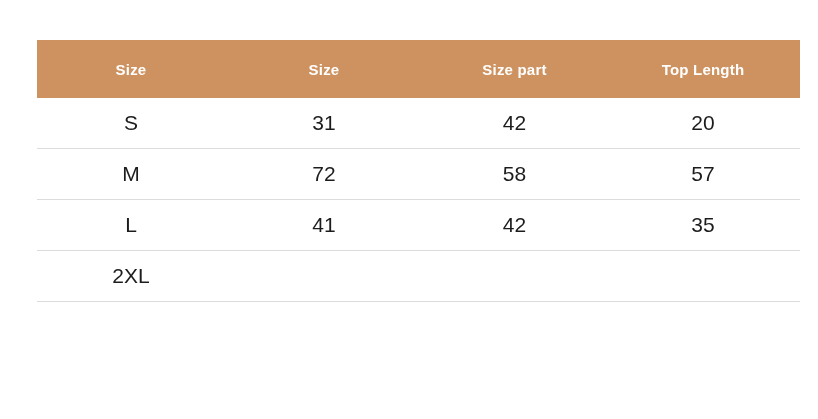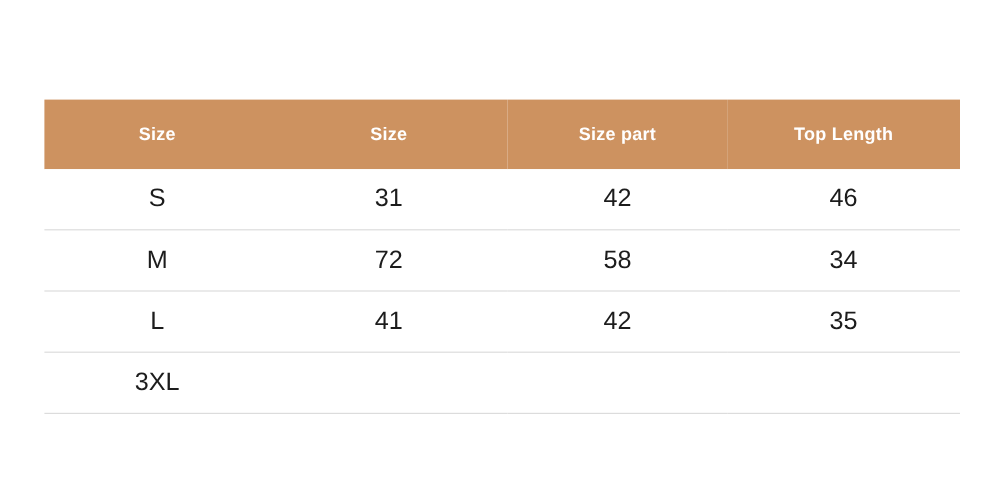--- a/index.html
+++ b/index.html
@@ -18,21 +18,20 @@
     position: absolute;
     left: 37px;
     top: 40px;
     width: 763px;
   }
 
   table.size-chart {
     width: 763px;
     border-collapse: collapse;
     table-layout: fixed;
-    margin-top: 43px;
   }
 
   table.size-chart thead th {
     background: #cd9260;
     color: #ffffff;
     font-size: 15px;
     font-weight: bold;
     height: 58px;
     padding: 0;
     text-align: center;
@@ -86,35 +85,35 @@
         <th>Size</th>
         <th>Size part</th>
         <th>Top Length</th>
       </tr>
     </thead>
     <tbody id="size-chart-body">
         <tr>
           <td>S</td>
           <td>31</td>
           <td>42</td>
-          <td>46</td>
+          <td>20</td>
         </tr>
         <tr>
           <td>M</td>
           <td>72</td>
           <td>58</td>
-          <td>34</td>
+          <td>57</td>
         </tr>
         <tr>
           <td>L</td>
           <td>41</td>
           <td>42</td>
           <td>35</td>
         </tr>
         <tr>
-          <td>3XL</td>
+          <td>2XL</td>
           <td class="cell-empty"></td>
           <td class="cell-empty"></td>
           <td class="cell-empty"></td>
         </tr>
       </tbody>
   </table>
 </div>
 
 </body></html>

